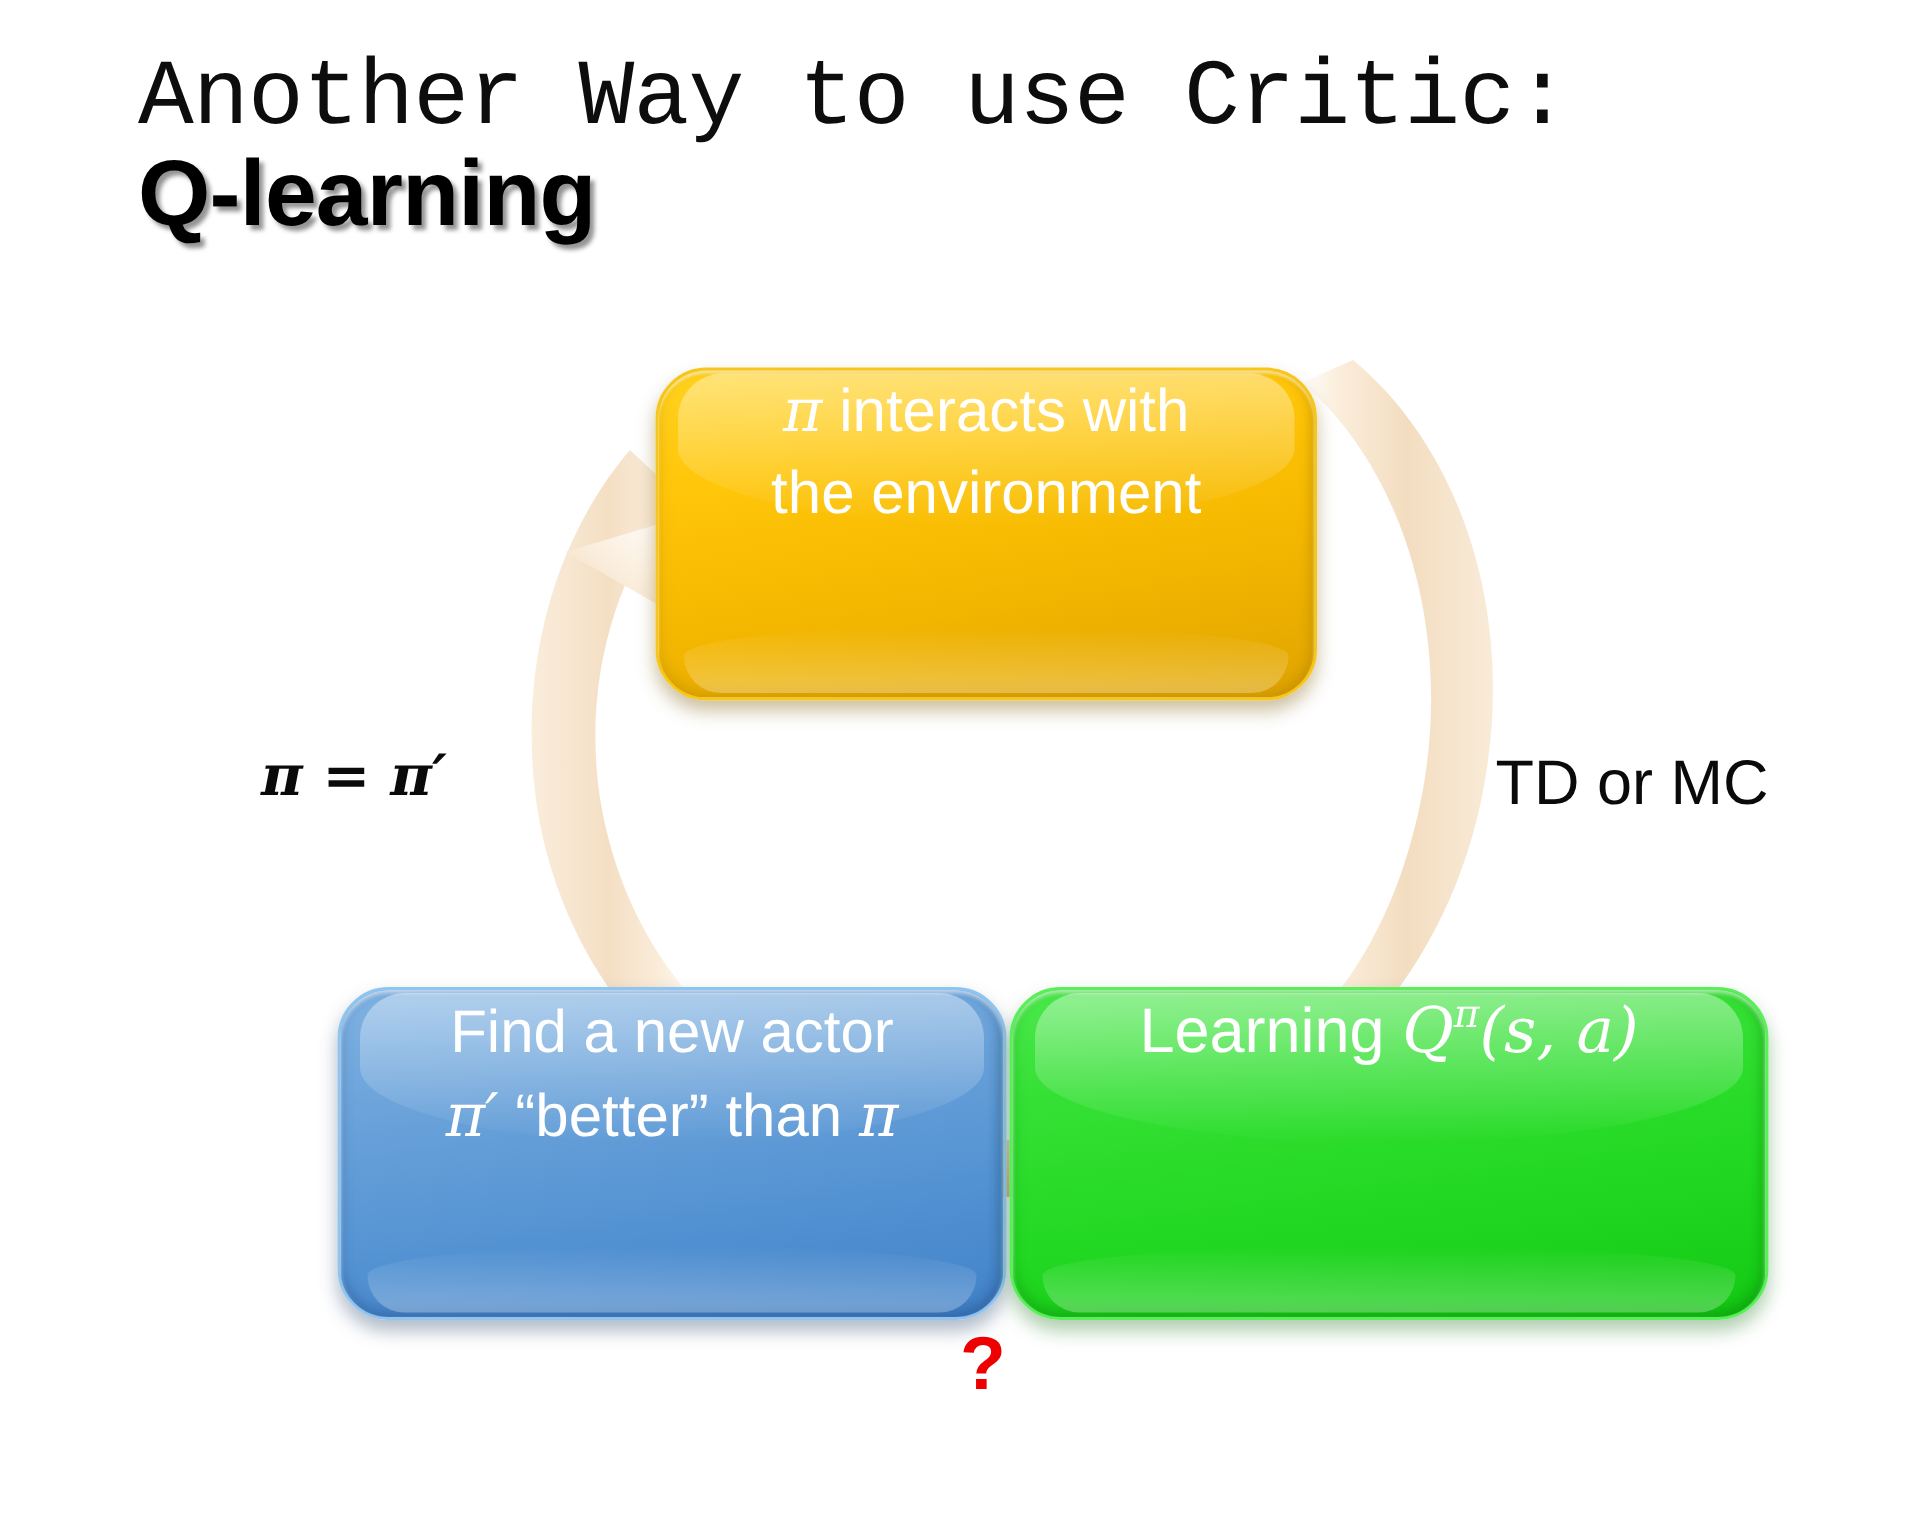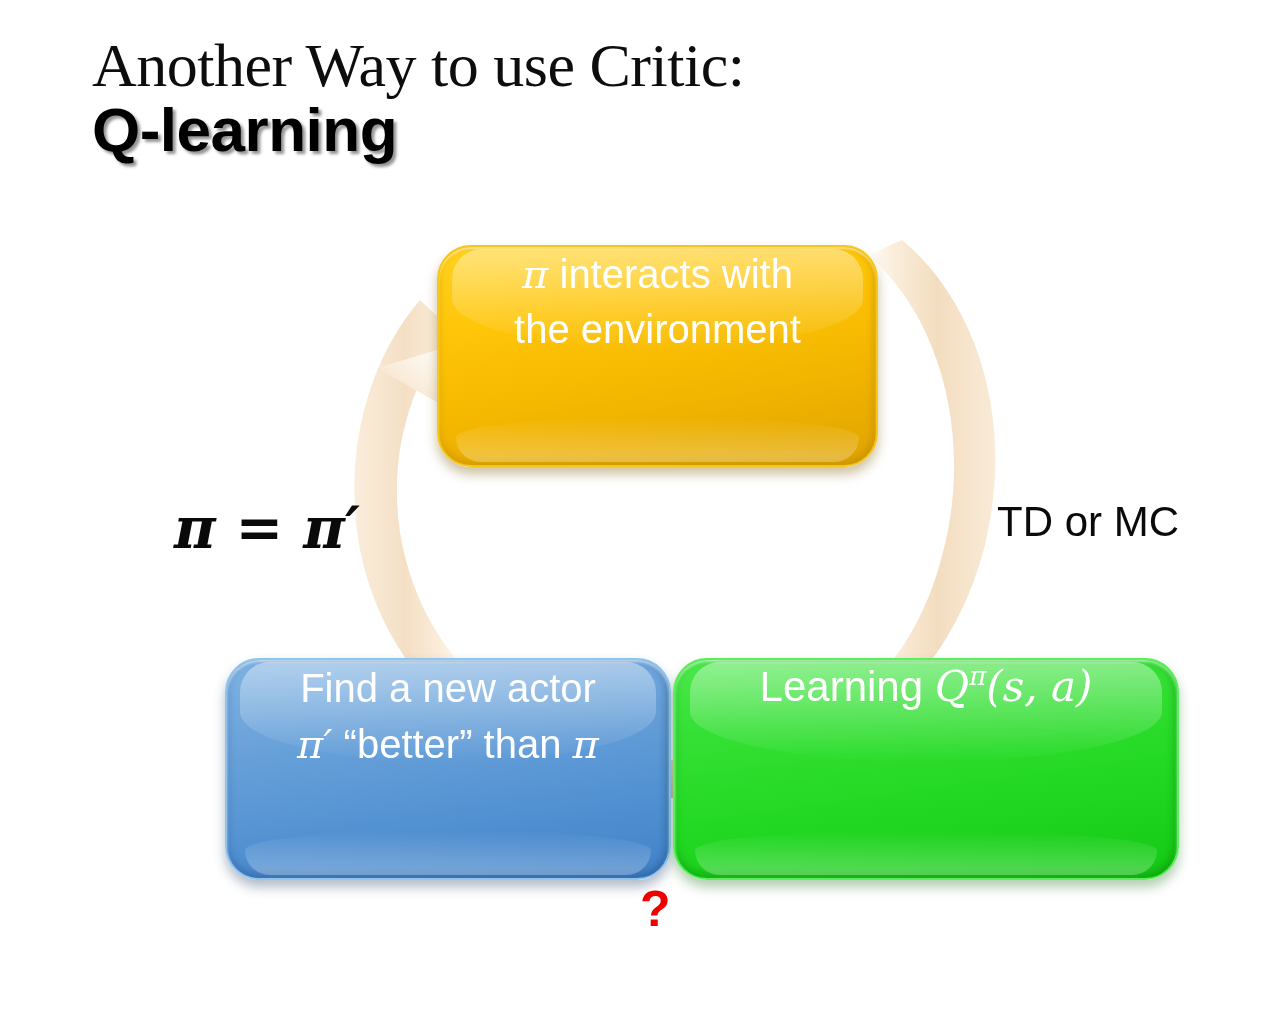--- a/index.html
+++ b/index.html
@@ -17,21 +17,21 @@
   }
 
   
   #title-block {
     position: absolute;
     left: 92px;
     top: 34px;
     width: 1100px;
   }
   .title-line-1 {
-    font-family: Liberation Serif, serif;
+    font-family: Liberation Mono, monospace;
     font-size: 62px;
     font-weight: 400;
     line-height: 1.02;
     color: #0d0d0d;
     letter-spacing: -0.5px;
     white-space: nowrap;
   }
   .title-line-2 {
     font-family: "Liberation Sans", sans-serif;
     font-size: 62px;
@@ -167,21 +167,21 @@
   }
 
   
   #label-pi-equals {
     position: absolute;
     left: 174px;
     top: 494px;
     font-family: "DejaVu Serif", "Liberation Serif", serif;
     font-style: italic;
     font-weight: 700;
-    font-size: 57px;
+    font-size: 38px;
     color: #0a0a0a;
     white-space: nowrap;
   }
   #label-td-or-mc {
     position: absolute;
     left: 997px;
     top: 498px;
     font-family: "Liberation Sans", sans-serif;
     font-size: 42px;
     color: #0a0a0a;

